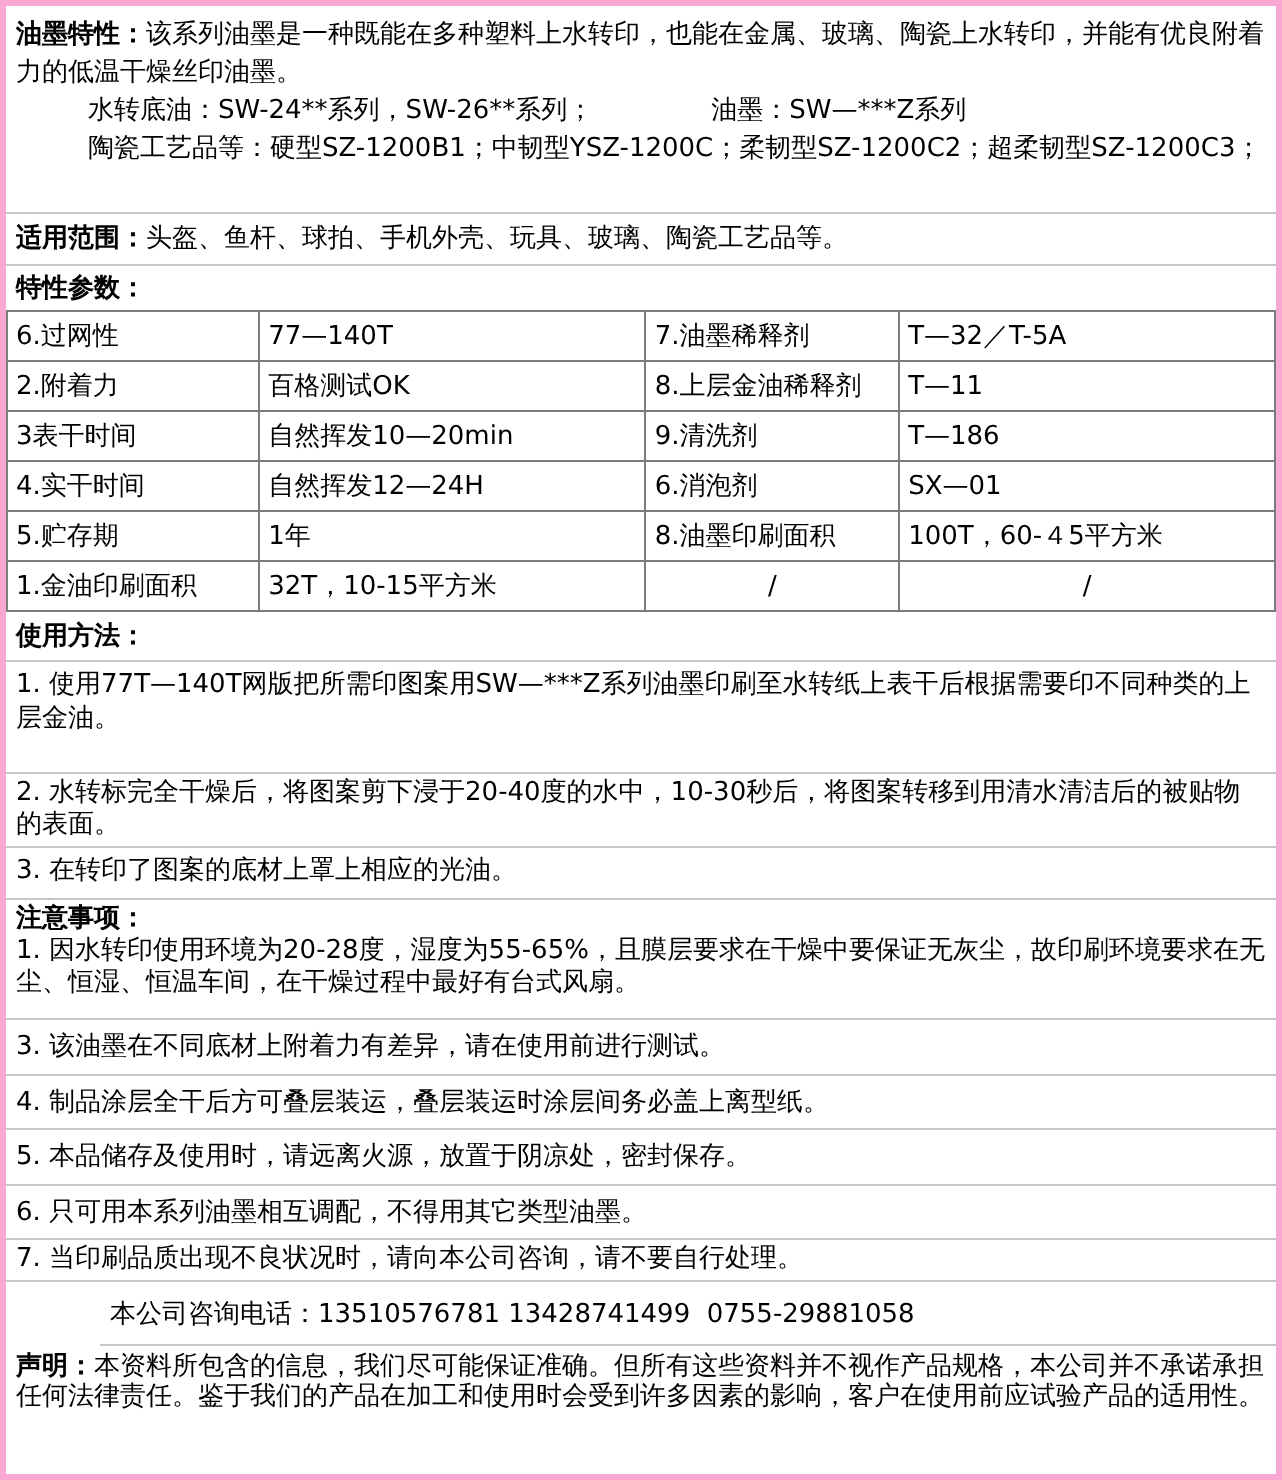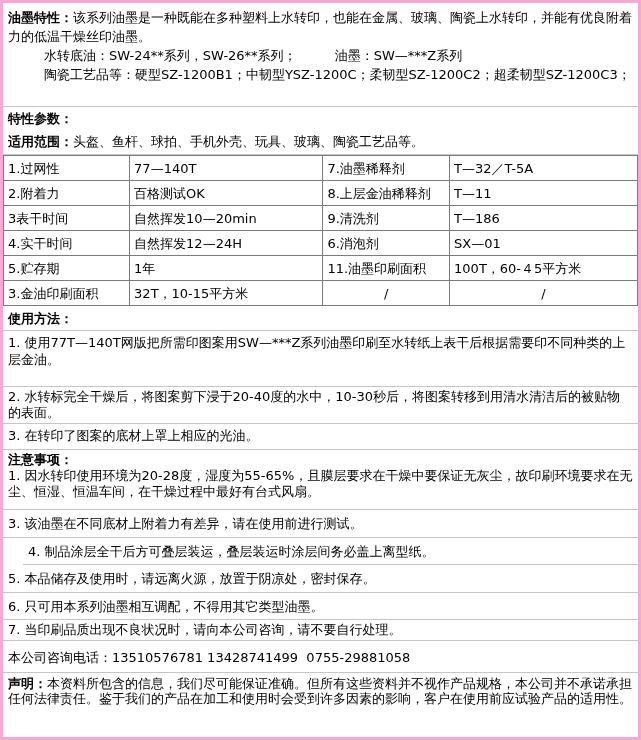--- a/index.html
+++ b/index.html
@@ -8,67 +8,67 @@
     width:641px; height:740px; box-sizing:border-box;
     border:3px solid #f9a8d4; overflow:hidden;
     font-size:13px; line-height:19px;
   }
   .row { box-sizing:border-box; border-bottom:1px solid #c6c6c6; padding:3px 5px 2px 5px; }
   .row.noline { border-bottom:none; }
   b.lbl { font-weight:bold; }
   
   .r-char { min-height:104px; padding-top:5px; }
   .subline { padding-left:36px; white-space:nowrap; }
-  .gap { display:inline-block; margin-left:38px; }
+  .gap { display:inline-block; margin-left:59px; }
   
   .r-scope { min-height:26px; }
   .r-phead { min-height:22px; padding-top:2px; padding-bottom:0; }
   
   table.params { width:100%; border-collapse:collapse; table-layout:fixed; }
   table.params td {
     border:1px solid #7c7c7c; padding:3px 4px 2px 4px;
     line-height:17px; height:19px; overflow:hidden; white-space:nowrap;
   }
   td.c1 { width:19.6%; } td.c2 { width:30.8%; } td.c3 { width:19.7%;margin-left:29px; } td.c4 { width:29.9%; }
   td.center { text-align:center; }
   
   .r-uhead { min-height:23px; }
   .item { line-height:17px; }
   .r-u1 { min-height:56px; }
   .r-u2 { min-height:36px; line-height:16px; padding-top:2px; }
   .r-u3 { min-height:26px; }
   .r-n1 { min-height:60px; line-height:16px; padding-top:2px; }
   .r-n2 { min-height:30px; padding-top:5px; }
   .r-n3 { min-height:28px; padding-top:5px; }
-  .r-n4 { min-height:27px; padding-top:5px;margin-left:20px; }
+  .r-n4 { min-height:27px; padding-top:5px; }
   .r-n5 { min-height:28px; padding-top:5px; }
   .r-n6 { min-height:27px; padding-top:5px; }
   .r-n7 { min-height:20px; padding-top:1px; }
-  .r-phone { min-height:32px; padding-top:7px; white-space:pre-wrap; }
+  .r-phone { min-height:32px; padding-top:7px; white-space:pre-wrap;margin-left:47px; }
   .r-stmt { min-height:44px; border-bottom:none; line-height:15px; padding-top:3px; }
 </style>
 </head>
 <body>
 
 <div class="doc">
 
   <div class="row r-char">
     <div><b class="lbl">油墨特性：</b><span>该系列油墨是一种既能在多种塑料上水转印，也能在金属、玻璃、陶瓷上水转印，并能有优良附着力的低温干燥丝印油墨。</span></div>
     <div class="subline"><span>水转底油：SW-24**系列，SW-26**系列；</span><span class="gap">油墨：SW—***Z系列</span></div>
     <div class="subline">陶瓷工艺品等：硬型SZ-1200B1；中韧型YSZ-1200C；柔韧型SZ-1200C2；超柔韧型SZ-1200C3；</div>
   </div>
 
+  <div class="row r-scope"><b class="lbl">适用范围：</b><span>头盔、鱼杆、球拍、手机外壳、玩具、玻璃、陶瓷工艺品等。</span></div>
+
   <div class="row r-phead noline"><b class="lbl">特性参数：</b></div>
-
-  <div class="row r-scope"><b class="lbl">适用范围：</b><span>头盔、鱼杆、球拍、手机外壳、玩具、玻璃、陶瓷工艺品等。</span></div>
 
   <table class="params">
     <tbody>
         <tr>
-      <td class="c1">1.过网性</td>
+      <td class="c1">6.过网性</td>
       <td class="c2">77—140T</td>
       <td class="c3">7.油墨稀释剂</td>
       <td class="c4">T—32／T-5A</td>
     </tr>
     <tr>
       <td class="c1">2.附着力</td>
       <td class="c2">百格测试OK</td>
       <td class="c3">8.上层金油稀释剂</td>
       <td class="c4">T—11</td>
     </tr>
@@ -80,25 +80,25 @@
     </tr>
     <tr>
       <td class="c1">4.实干时间</td>
       <td class="c2">自然挥发12—24H</td>
       <td class="c3">6.消泡剂</td>
       <td class="c4">SX—01</td>
     </tr>
     <tr>
       <td class="c1">5.贮存期</td>
       <td class="c2">1年</td>
-      <td class="c3">11.油墨印刷面积</td>
+      <td class="c3">8.油墨印刷面积</td>
       <td class="c4">100T，60-４5平方米</td>
     </tr>
     <tr>
-      <td class="c1">3.金油印刷面积</td>
+      <td class="c1">1.金油印刷面积</td>
       <td class="c2">32T，10-15平方米</td>
       <td class="c3 center">/</td>
       <td class="c4 center">/</td>
     </tr>
   </tbody>
     </table>
 
   <div class="row r-uhead"><b class="lbl">使用方法：</b></div>
   <div class="row item r-u1">1. 使用77T—140T网版把所需印图案用SW—***Z系列油墨印刷至水转纸上表干后根据需要印不同种类的上层金油。</div>
   <div class="row item r-u2">2. 水转标完全干燥后，将图案剪下浸于20-40度的水中，10-30秒后，将图案转移到用清水清洁后的被贴物的表面。</div>

